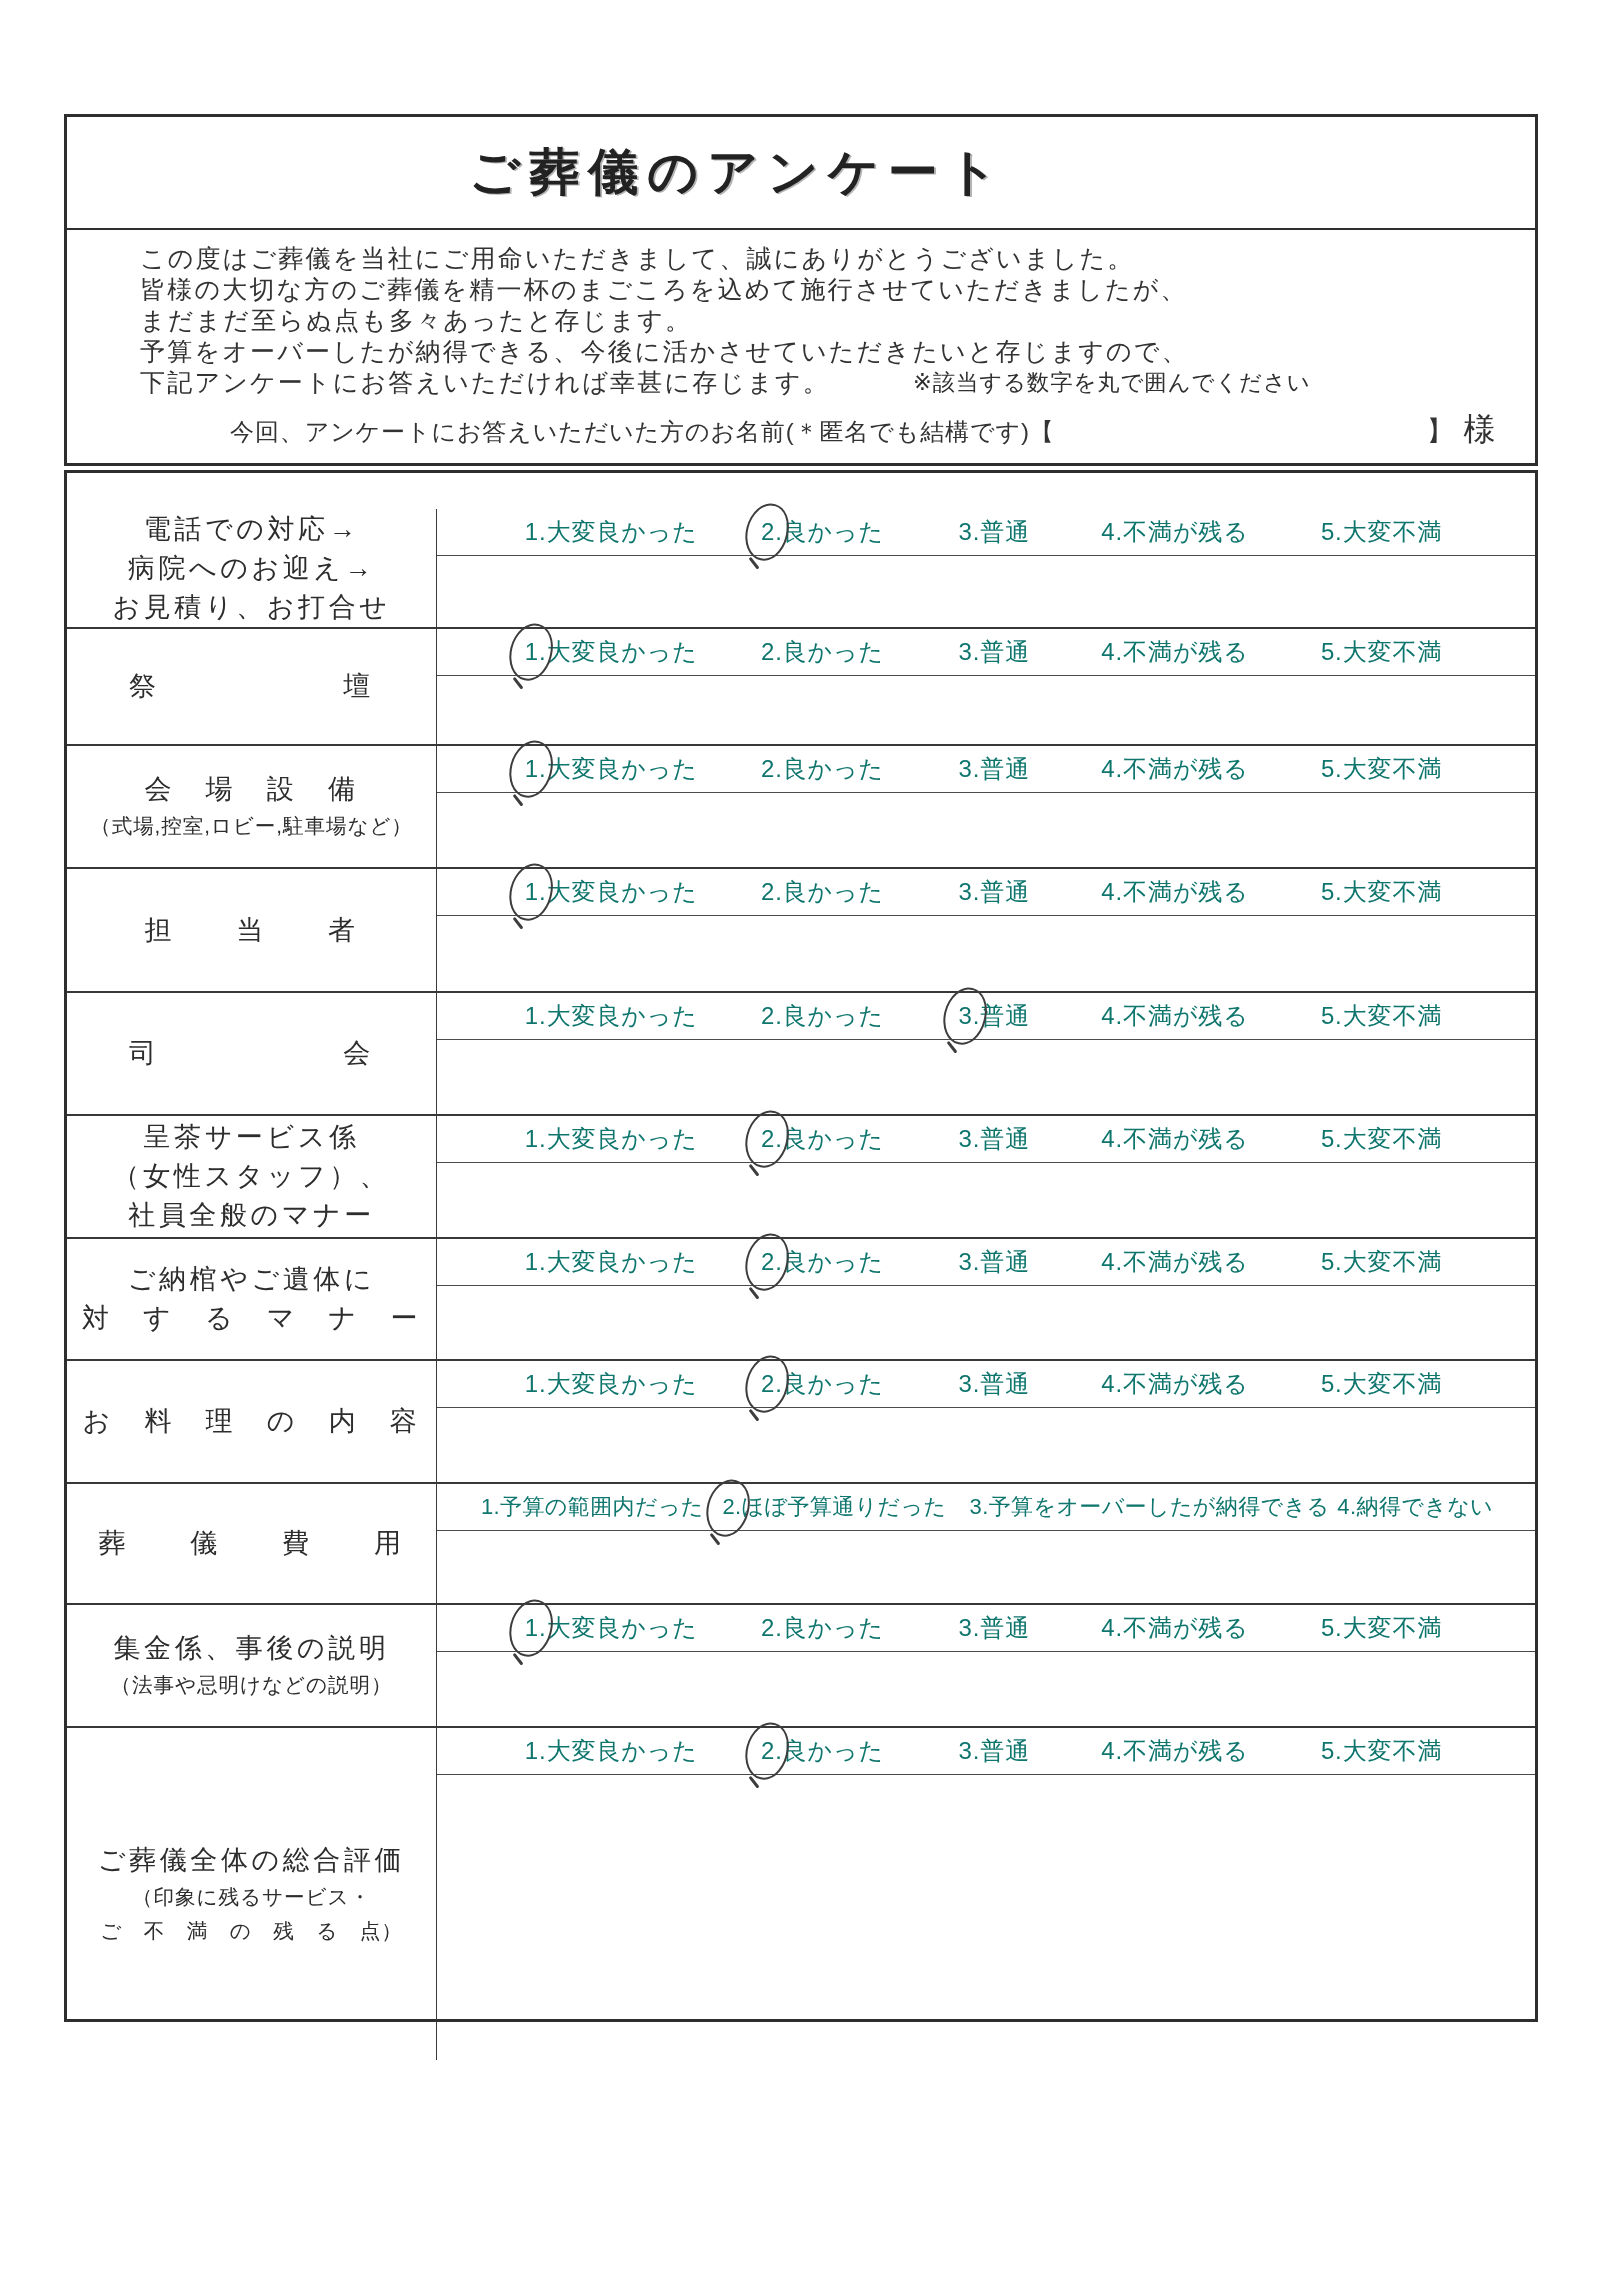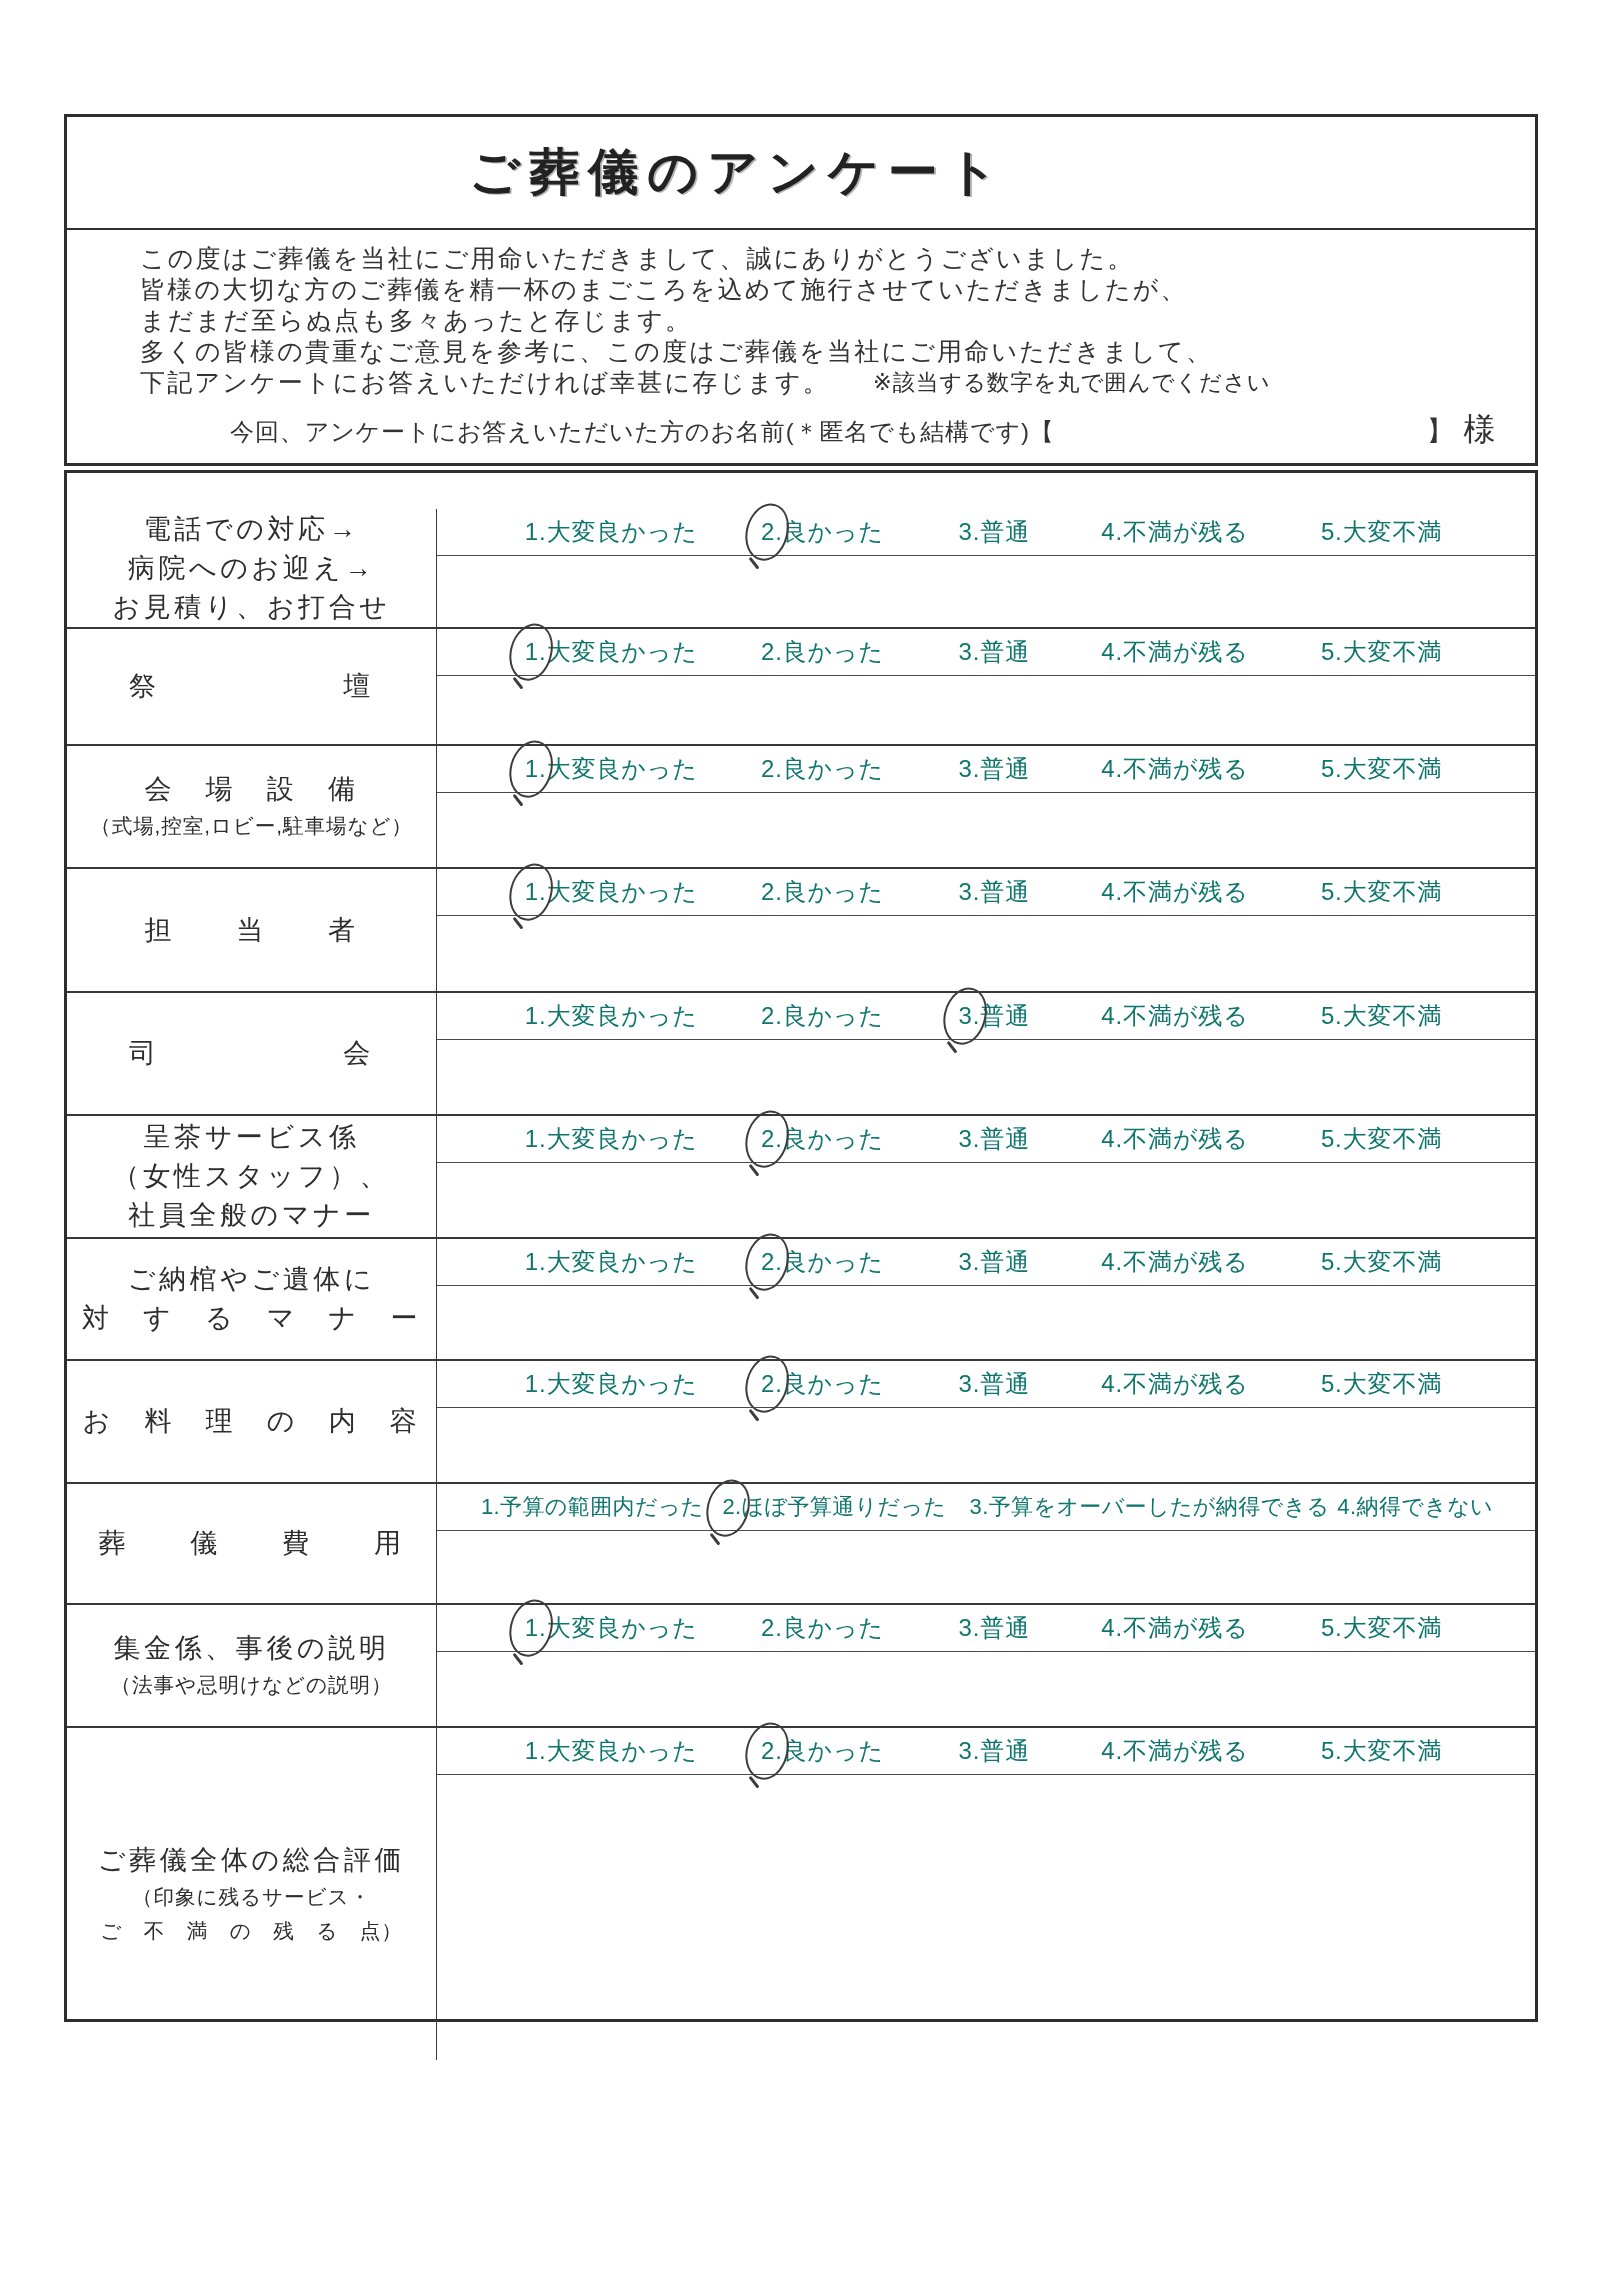--- a/index.html
+++ b/index.html
@@ -21,21 +21,21 @@
   .title-band h1{
     margin:0;font-size:50px;font-weight:bold;letter-spacing:9px;color:#222;
     transform:translateX(-63px);
     text-shadow:1.8px 0.9px 0 rgba(40,40,40,.35);
   }
   .intro{
     padding:12.5px 27px 16px 73px;box-sizing:border-box;
     font-size:25px;line-height:31px;letter-spacing:2.2px;color:#333;border-radius:18px;
   }
   .intro p{margin:0;}
-  .intro-line5{display:flex;align-items:flex-start;}
+  .intro-line5{display:flex;align-items:flex-start;gap:40px;}
   .circle-note{font-size:22.4px;letter-spacing:0.9px;margin-left:43px;white-space:nowrap;color:#2f2f2f;}
   .name-line{
     display:flex;align-items:baseline;
     margin-top:16px;padding-left:90px;padding-right:12.5px;
     font-size:24px;letter-spacing:0.9px;
   }
   .name-blank{flex:1;min-width:287px;}
   .name-close{font-size:27px;}
   .honorific{font-size:32px;margin-left:9px;letter-spacing:0;}
   
@@ -81,21 +81,21 @@
 <body>
 
 <div class="form-head">
   <div class="title-band">
     <h1>ご葬儀のアンケート</h1>
   </div>
   <div class="intro">
     <p>この度はご葬儀を当社にご用命いただきまして、誠にありがとうございました。</p>
     <p>皆様の大切な方のご葬儀を精一杯のまごころを込めて施行させていただきましたが、</p>
     <p>まだまだ至らぬ点も多々あったと存じます。</p>
-    <p>多くの皆様の貴重なご意見を参考に、この度はご葬儀を当社にご用命いただきまして、</p>
+    <p>予算をオーバーしたが納得できる、今後に活かさせていただきたいと存じますので、</p>
     <p class="intro-line5">
       <span>下記アンケートにお答えいただければ幸甚に存じます。</span>
       <span class="circle-note">※該当する数字を丸で囲んでください</span>
     </p>
     <div class="name-line">
       <span>今回、アンケートにお答えいただいた方のお名前(＊匿名でも結構です)【</span>
       <span class="name-blank"></span>
       <span class="name-close">】</span>
       <span class="honorific">様</span>
     </div>

